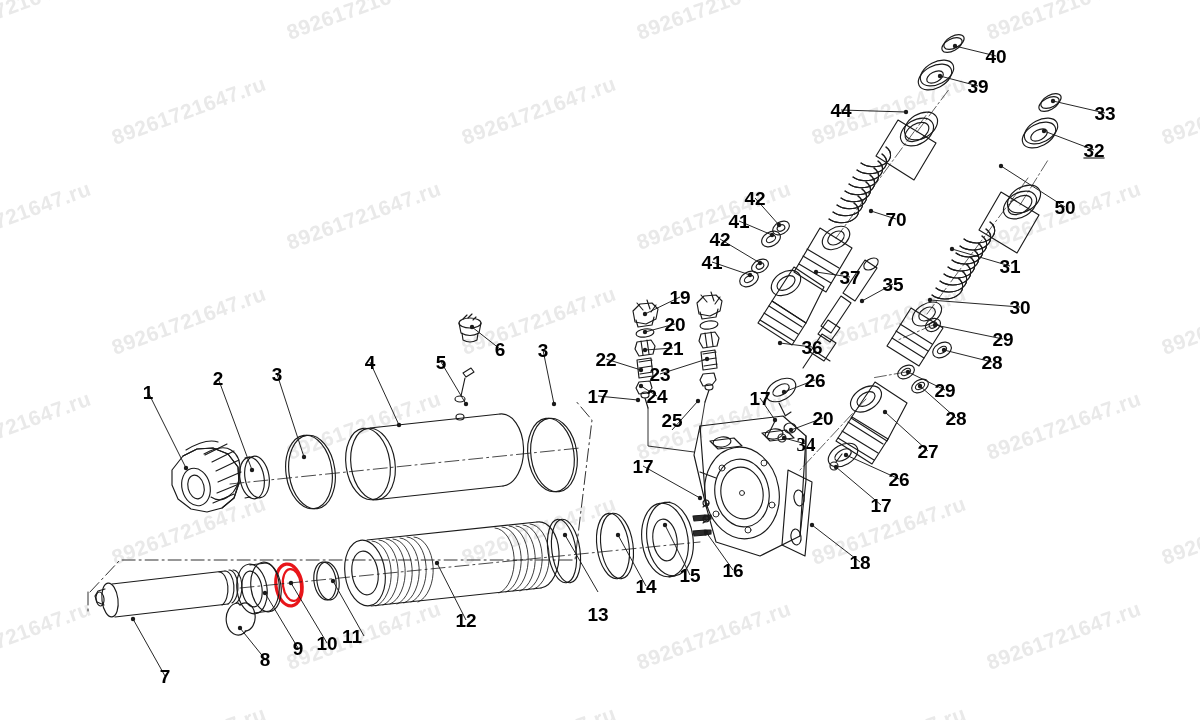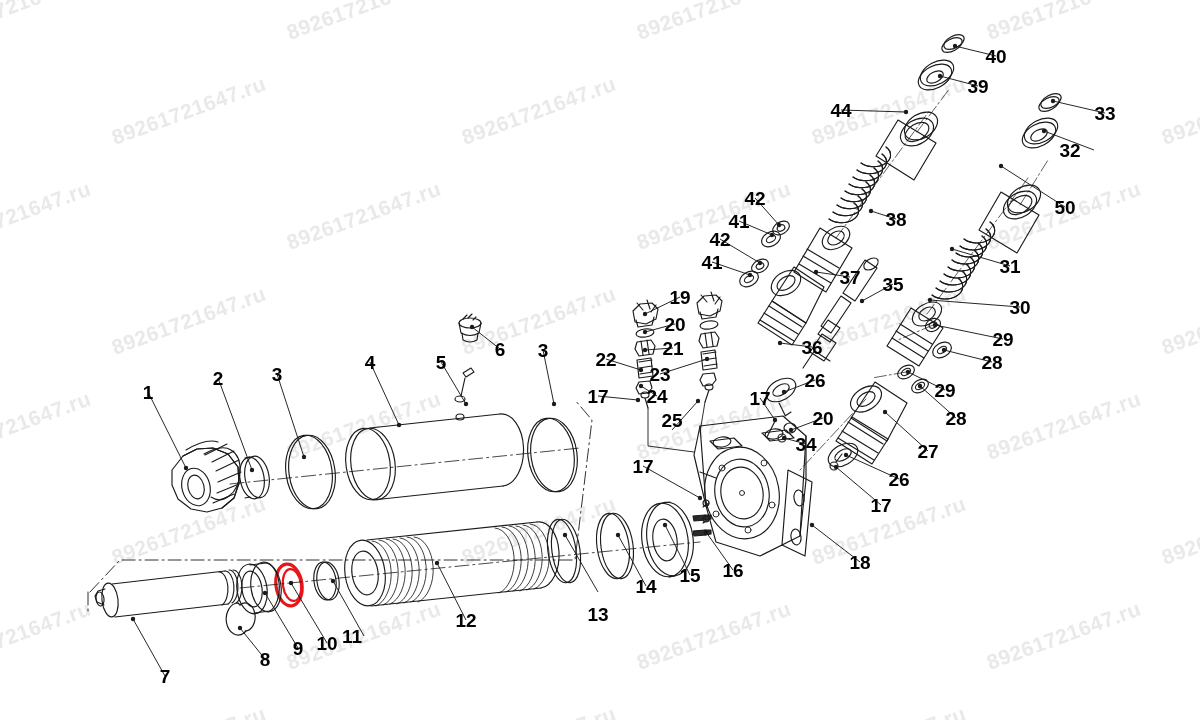--- a/index.html
+++ b/index.html
@@ -597,38 +597,38 @@
       <div class="lbl" style="left: 680px; top: 297px;">19</div>
       <div class="lbl" style="left: 675px; top: 324px;">20</div>
       <div class="lbl" style="left: 673px; top: 348px;">21</div>
       <div class="lbl" style="left: 606px; top: 359px; text-align: center;">22</div>
       <div class="lbl" style="left: 660px; top: 374px;">23</div>
       <div class="lbl" style="left: 657px; top: 396px;">24</div>
       <div class="lbl" style="left: 598px; top: 396px;">17</div>
       <div class="lbl" style="left: 672px; top: 420px;">25</div>
       <div class="lbl" style="left: 760px; top: 398px;">17</div>
       <div class="lbl" style="left: 823px; top: 418px;">20</div>
-      <div class="lbl" style="left: 806px; top: 444px;">34</div>
+      <div class="lbl" style="left: 806px; top: 444px; font-family: Liberation Serif, serif;">34</div>
       <div class="lbl" style="left: 815px; top: 380px;">26</div>
       <div class="lbl" style="left: 899px; top: 479px;">26</div>
       <div class="lbl" style="left: 881px; top: 505px;">17</div>
       <div class="lbl" style="left: 928px; top: 451px;">27</div>
       <div class="lbl" style="left: 956px; top: 418px;">28</div>
       <div class="lbl" style="left: 945px; top: 390px;">29</div>
       <div class="lbl" style="left: 992px; top: 362px;">28</div>
       <div class="lbl" style="left: 1003px; top: 339px;">29</div>
       <div class="lbl" style="left: 1020px; top: 307px;">30</div>
       <div class="lbl" style="left: 1010px; top: 266px;">31</div>
       <div class="lbl" style="left: 1065px; top: 207px;">50</div>
-      <div class="lbl" style="left: 1070px; top: 150px;">32</div>
+      <div class="lbl" style="left: 1094px; top: 150px; text-decoration: underline;">32</div>
       <div class="lbl" style="left: 1105px; top: 113px; text-align: right;">33</div>
       <div class="lbl" style="left: 893px; top: 284px;">35</div>
       <div class="lbl" style="left: 812px; top: 347px; text-align: right;">36</div>
       <div class="lbl" style="left: 850px; top: 277px;">37</div>
-      <div class="lbl" style="left: 896px; top: 219px;">38</div>
+      <div class="lbl" style="left: 896px; top: 219px;">70</div>
       <div class="lbl" style="left: 841px; top: 110px;">44</div>
       <div class="lbl" style="left: 978px; top: 86px;">39</div>
       <div class="lbl" style="left: 996px; top: 56px;">40</div>
       <div class="lbl" style="left: 739px; top: 221px;">41</div>
       <div class="lbl" style="left: 755px; top: 198px;">42</div>
       <div class="lbl" style="left: 712px; top: 262px;">41</div>
       <div class="lbl" style="left: 720px; top: 239px;">42</div>
     </div>
 
 </div>

